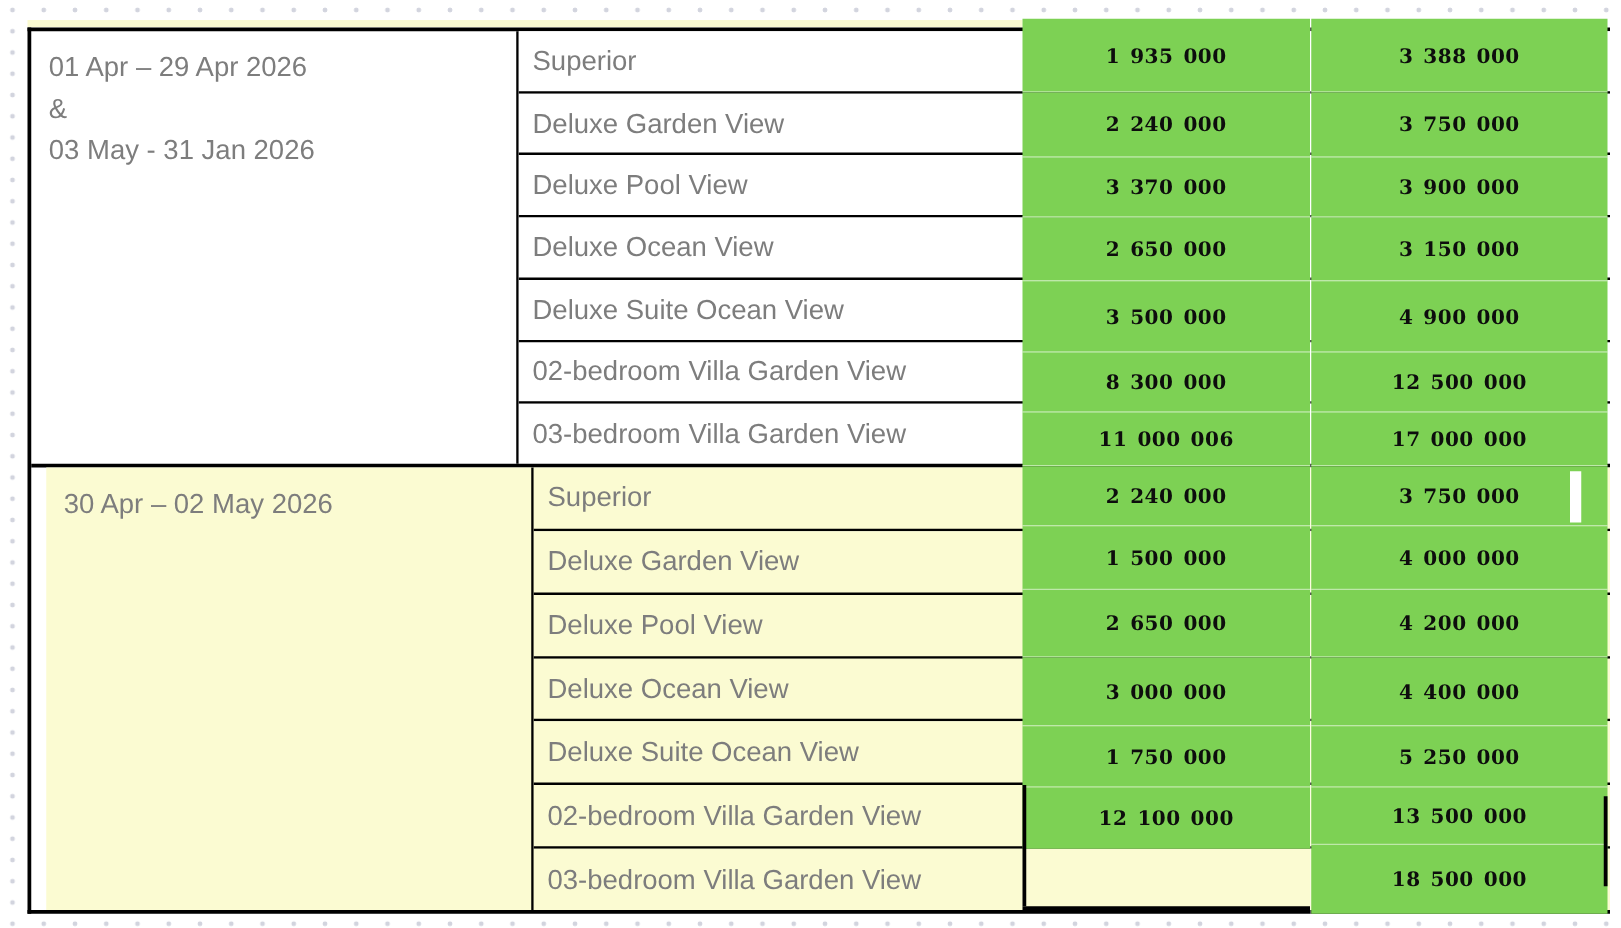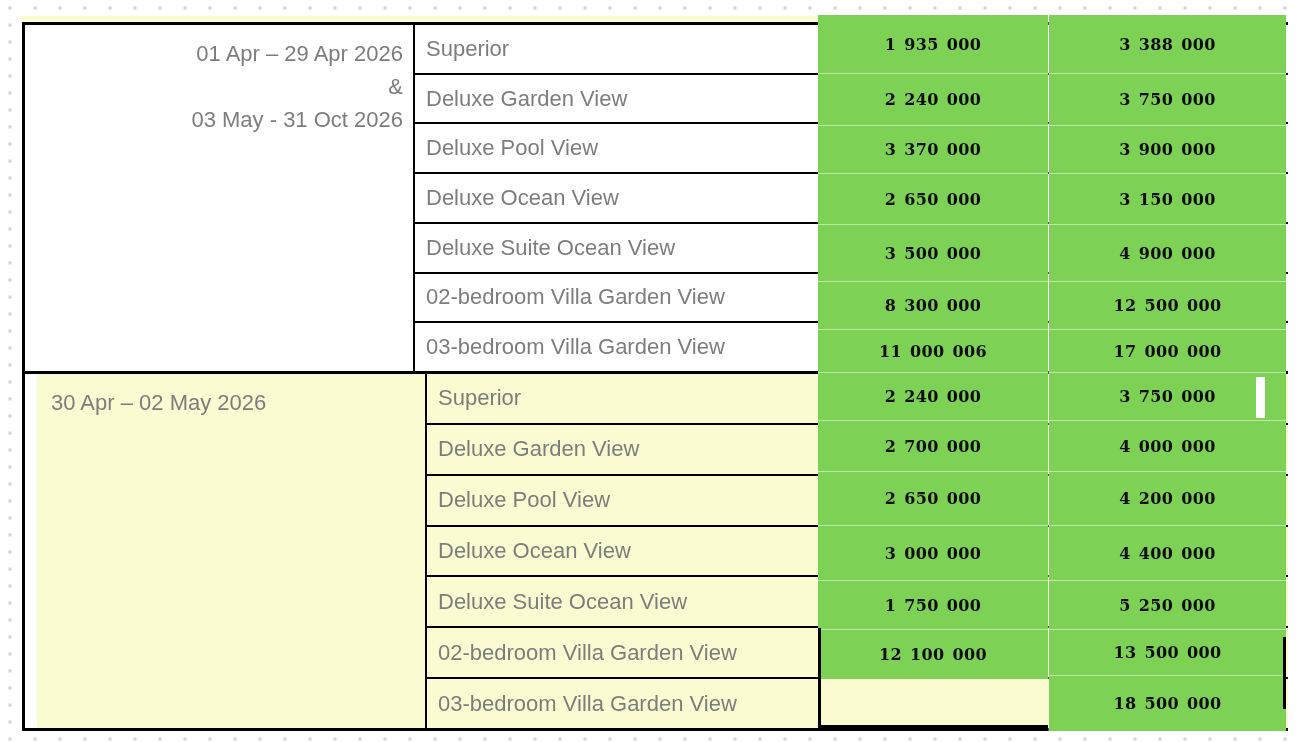--- a/index.html
+++ b/index.html
@@ -22,21 +22,21 @@
   }
   
   .rate-table {
     position:absolute; left:22px; top:22px; width:1266px; height:709px;
     box-sizing:border-box;
     border-top:3px solid #000; border-left:3px solid #000; border-bottom:3px solid #000;
     background:#ffffff;
     display:flex; flex-direction:column;
   }
   .tsection { display:flex; }
-  .tsection.s1 { height:346px;text-align:right; }
+  .tsection.s1 { height:346px; }
   .tsection.s2 { flex:1; border-top:3px solid #000;padding-left:12px; }
   .period-cell {
     width:390px; box-sizing:border-box; flex:none;
     border-right:2px solid #000;
     padding:12px 10px 0 14px;
     font-size:22px; line-height:33px; color:#7d7d7d;
   }
   .tsection.s2 .period-cell { background:#fbfbd2; }
   .rooms { flex:1; display:flex; flex-direction:column; }
   .room-row {
@@ -76,21 +76,21 @@
 <div class="stage">
 
   <div class="yellow-strip"></div>
 
   <div class="rate-table">
 
     <div class="tsection s1">
       <div class="period-cell">
         <div>01 Apr – 29 Apr 2026</div>
         <div>&amp;</div>
-        <div>03 May - 31 Oct 2026</div>
+        <div>03 May - 31 Jan 2026</div>
       </div>
       <div class="rooms">
         <div class="room-row">
             <span>Superior</span>
           </div>
         <div class="room-row">
             <span>Deluxe Garden View</span>
           </div>
         <div class="room-row">
             <span>Deluxe Pool View</span>
@@ -144,21 +144,21 @@
   <div class="price-overlay">
     <div class="gcol a">
       <div class="gcell" style="height:59px">1 935 000</div>
       <div class="gcell" style="height:52px">2 240 000</div>
       <div class="gcell" style="height:48px">3 370 000</div>
       <div class="gcell" style="height:51px">2 650 000</div>
       <div class="gcell" style="height:57px">3 500 000</div>
       <div class="gcell" style="height:48px">8 300 000</div>
       <div class="gcell" style="height:43px">11 000 006</div>
       <div class="gcell" style="height:48px">2 240 000</div>
-      <div class="gcell" style="height:51px">2 700 000</div>
+      <div class="gcell" style="height:51px">1 500 000</div>
       <div class="gcell" style="height:54px">2 650 000</div>
       <div class="gcell" style="height:55px">3 000 000</div>
       <div class="gcell" style="height:49px">1 750 000</div>
       <div class="gcell" style="height:49px">12 100 000</div>
     </div>
     <div class="gcol b">
       <div class="gcell" style="height:59px">3 388 000</div>
       <div class="gcell" style="height:52px">3 750 000</div>
       <div class="gcell" style="height:48px">3 900 000</div>
       <div class="gcell" style="height:51px">3 150 000</div>

